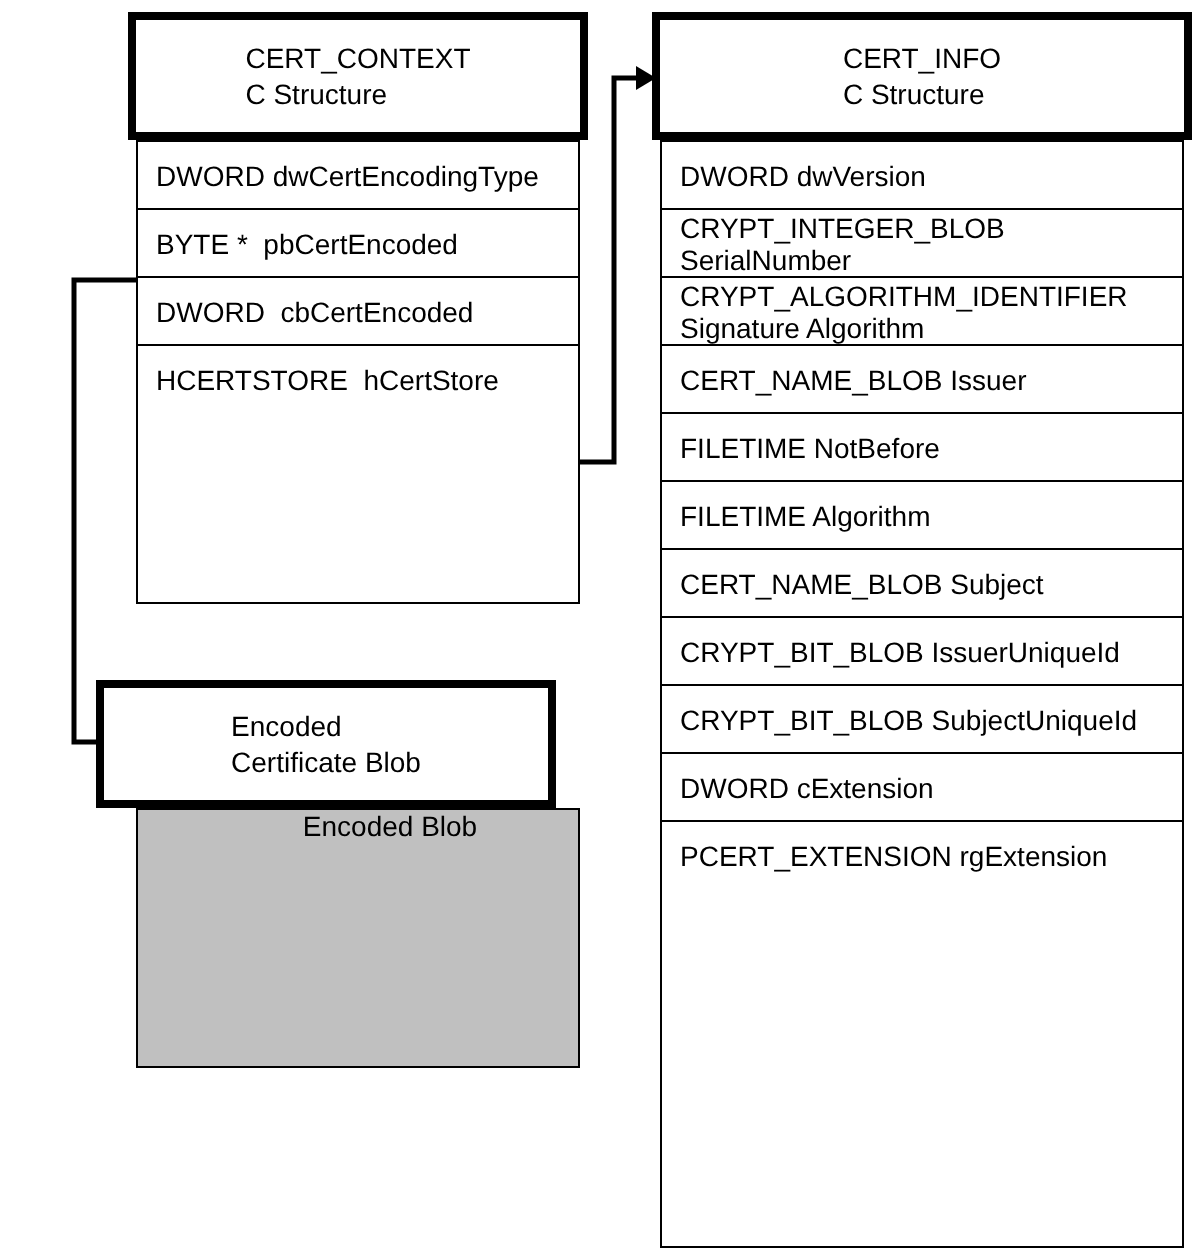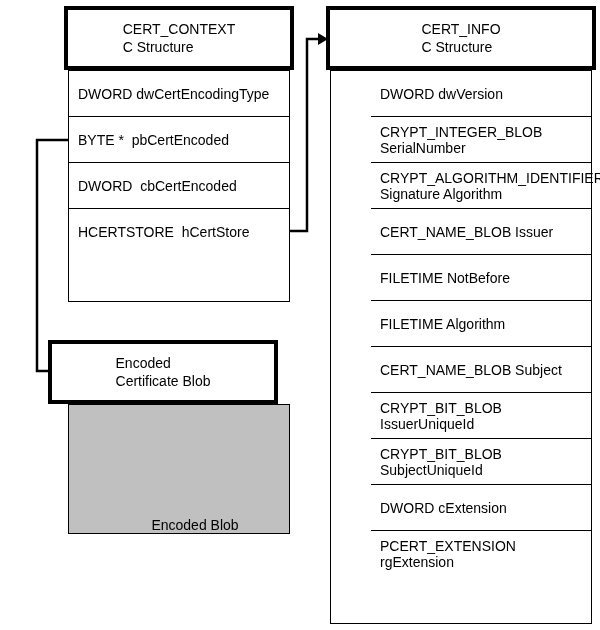--- a/index.html
+++ b/index.html
@@ -49,41 +49,41 @@
     line-height: 18px;
   }
   .rows {
     position: absolute;
     box-sizing: border-box;
     border: 1px solid #000000;
     background: #ffffff;
   }
   .row {
     box-sizing: border-box;
-    height: 46px;
+    height: 34px;
     border-bottom: 1px solid #000000;
     display: flex;
     align-items: center;
     padding: 0 4px 0 9px;
   }
   .row:last-child {
     border-bottom: none;
   }
   .row .lbl {
     white-space: pre-wrap;
     font-size: 14px;
     line-height: 16px;
   }
   .blob-body {
     position: absolute;
     box-sizing: border-box;
     border: 1px solid #000000;
     background: #c0c0c0;
     display: flex;
-    align-items: flex-end;
+    align-items: flex-start;
     justify-content: center;
     padding-left: 32px;
   }
   .blob-body .lbl {
     font-size: 14px;
   }
 </style>
 </head>
 <body>
 
@@ -114,21 +114,21 @@
     </div>
     <div class="row">
       <span class="lbl">HCERTSTORE  hCertStore</span>
     </div>
   </div>
 
   <div class="hdr" style="left:326px; top:6px; width:270px; height:64px;">
     <span class="title">CERT_INFO
 C Structure</span>
   </div>
-  <div class="rows" style="left:330px; top:70px; width:262px; height:554px;padding-left:40px;">
+  <div class="rows" style="left:330px; top:70px; width:262px; height:554px;">
     <div class="row">
       <span class="lbl">DWORD dwVersion</span>
     </div>
     <div class="row">
       <span class="lbl">CRYPT_INTEGER_BLOB
 SerialNumber</span>
     </div>
     <div class="row">
       <span class="lbl">CRYPT_ALGORITHM_IDENTIFIER
 Signature Algorithm</span>

